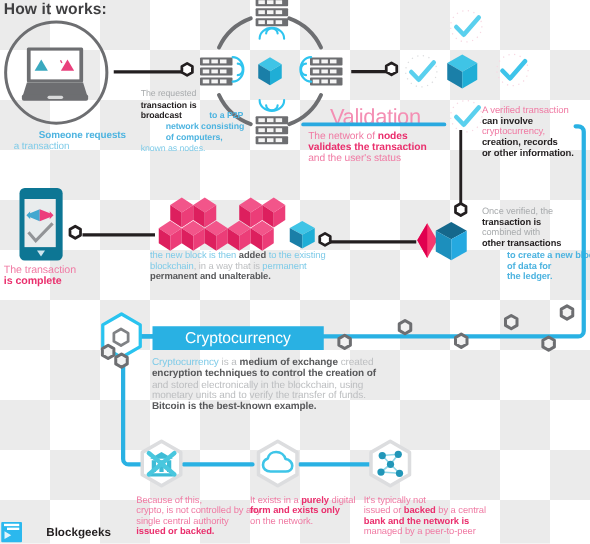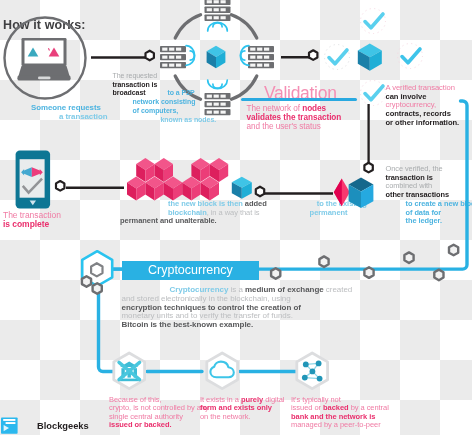--- a/index.html
+++ b/index.html
@@ -7,25 +7,25 @@
        -webkit-font-smoothing:antialiased;}
   #stage{position:relative;width:472px;height:435px;
     background-image:
       linear-gradient(45deg,#ebebeb 25%,transparent 25%,transparent 75%,#ebebeb 75%,#ebebeb),
       linear-gradient(45deg,#ebebeb 25%,transparent 25%,transparent 75%,#ebebeb 75%,#ebebeb);
     background-size:80px 80px;
     background-position:40px 0,0 40px;
     background-color:#fff;}
   .abs{position:absolute;}
   svg{display:block;overflow:visible;}
-  .txt{position:absolute;line-height:1.08;margin-top:18px;}
+  .txt{position:absolute;line-height:1.08;}
   .t-light{color:#a8abad;font-weight:normal;text-align:right;}
   .t-bold{color:#231f20;font-weight:bold;}
   .t-blue{color:#4eb4e0;font-weight:bold;padding-left:20px;}
-  .t-bluel{color:#7fcbe8;font-weight:bold;margin-left:48px;}
+  .t-bluel{color:#7fcbe8;font-weight:normal;}
   .t-pink{color:#f07ba4;font-weight:normal;}
   .t-pinkb{color:#ea2f6d;font-weight:bold;}
   .t-greyb{color:#58595b;font-weight:bold;}
   .t-greyl{color:#bcbec0;font-weight:normal;}
   .blk{position:absolute;font-size:7px;line-height:8.6px;white-space:nowrap;letter-spacing:-0.05px;}
   .blk div{white-space:nowrap;}
 
 </style>
 </head>
 <body>
@@ -171,21 +171,21 @@
   <div class="blk" style="left:246.5px;top:104px;font-size:8.2px;line-height:9.2px">
       <div><span class="t-pink">The network of </span><span class="t-pinkb">nodes</span></div>
       <div><span class="t-pinkb">validates the transaction</span></div>
       <div><span class="t-pink">and the user's status</span></div>
     </div>
 
   <div class="blk" style="left:385.5px;top:84px;font-size:7.6px;line-height:8.7px">
       <div><span class="t-pink">A verified transaction</span></div>
       <div><span class="t-bold">can involve</span></div>
       <div><span class="t-pink">cryptocurrency,</span></div>
-      <div><span class="t-bold">contracts, records</span></div>
+      <div><span class="t-bold">creation, records</span></div>
       <div><span class="t-bold">or other information.</span></div>
     </div>
 
   <div class="blk" style="left:385.5px;top:165px;font-size:7.4px;line-height:8.7px">
       <div><span class="t-light">Once verified, the</span></div>
       <div><span class="t-bold">transaction is</span></div>
       <div><span class="t-light">combined with</span></div>
       <div><span class="t-bold">other transactions</span></div>
       <div><span class="t-blue">to create a new block</span></div>
       <div><span class="t-blue">of data for</span></div>
@@ -299,22 +299,22 @@
   <svg class="abs" style="left:79px;top:249px" width="38" height="42" viewBox="0 0 38 42">
     <path d="M18.2 2.2 L33.2 10.9 L33.2 28.3 L18.2 37.0 L3.2 28.3 L3.2 10.9 Z" fill="#ffffff" stroke="#29c3ef" stroke-width="2.6" stroke-linejoin="round"></path>
     <path d="M17.8 14.2 L23.5 17.5 L23.5 24.1 L17.8 27.4 L12.1 24.1 L12.1 17.5 Z" fill="none" stroke="#808285" stroke-width="2.2" stroke-linejoin="round"></path>
   </svg>
 
   <div class="abs" style="left:122px;top:261px;width:137px;height:19px;background:#29b1e3"></div>
   <div class="abs" style="left:148px;top:263px;font-size:12.5px;color:#ffffff;letter-spacing:0px">Cryptocurrency</div>
 
   <div class="blk" style="left:121.5px;top:286px;font-size:8px;line-height:8.8px">
       <div><span class="t-bluel">Cryptocurrency</span><span class="t-greyl"> is a </span><span class="t-greyb">medium of exchange</span><span class="t-greyl"> created</span></div>
+      <div><span class="t-greyb">encryption techniques to control the creation of</span></div>
       <div><span class="t-greyl">and stored electronically in the blockchain, using</span></div>
-      <div><span class="t-greyb">encryption techniques to control the creation of</span></div>
       <div><span class="t-greyl">monetary units and to verify the transfer of funds.</span></div>
       <div><span class="t-greyb">Bitcoin</span><span class="t-greyb"> is the best-known example.</span></div>
     </div>
 
   <svg class="abs" style="left:110px;top:351px" width="40" height="40" viewBox="0 0 40 40">
     <path d="M19.2 2.0 L34.6 10.9 L34.6 28.7 L19.2 37.6 L3.8 28.7 L3.8 10.9 Z" fill="#ffffff" stroke="#dcdddf" stroke-width="2.8" stroke-linejoin="round"></path>
     <g fill="#3ebcd6">
       <path d="M19.2 10.5 L28.4 15.9 L10.0 15.9 Z"></path>
       <rect x="11.4" y="17.2" width="3.4" height="9.4"></rect>
       <rect x="17.5" y="17.2" width="3.4" height="9.4"></rect>

